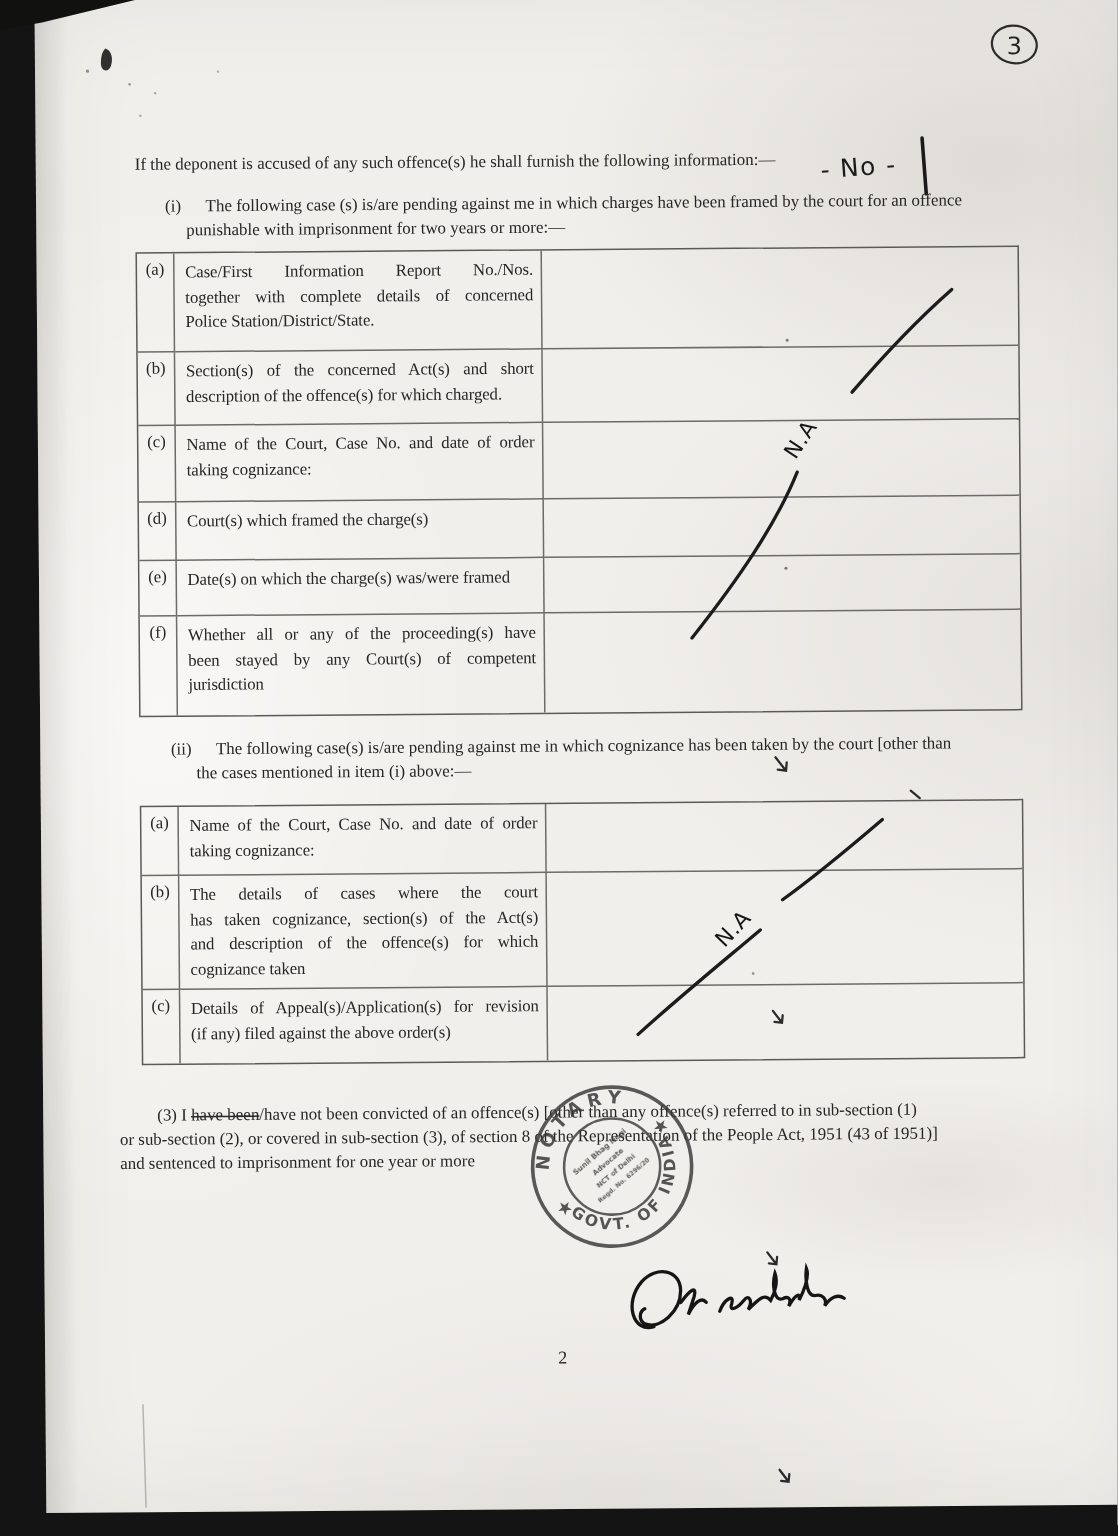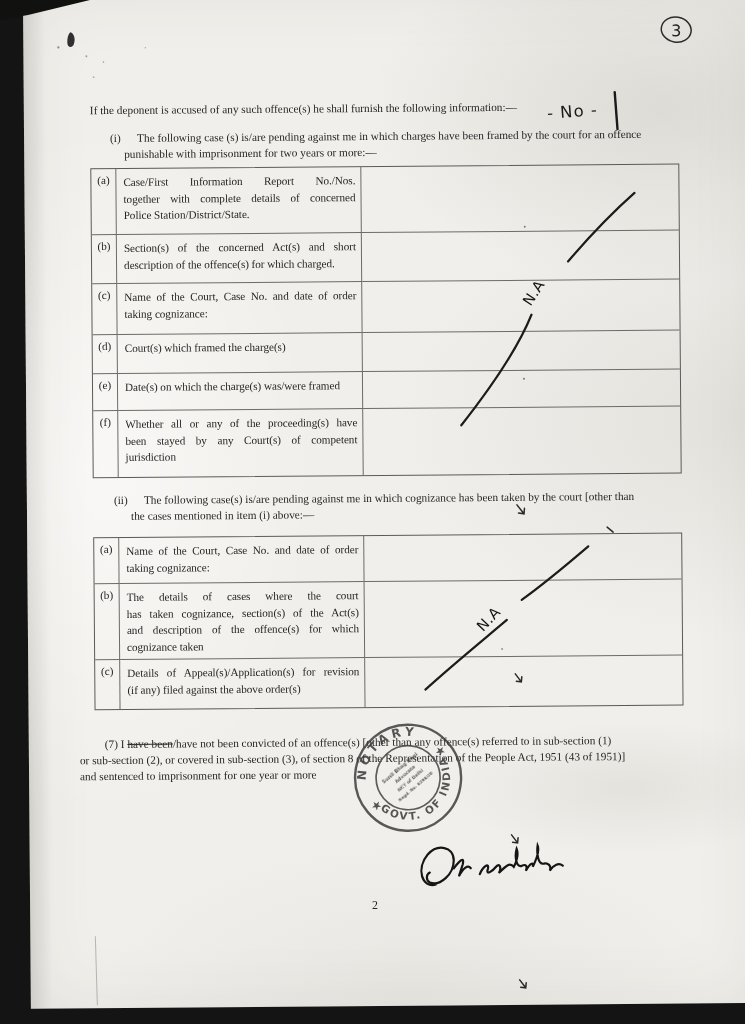--- a/index.html
+++ b/index.html
@@ -142,21 +142,21 @@
       <div class="cell lab lastrow" style="min-height:49px;">(c)</div>
       <div class="cell desc lastrow">
         <div class="j">Details of Appeal(s)/Application(s) for revision</div>
         <div>(if any) filed against the above order(s)</div>
       </div>
       <div class="cell lastcol lastrow"></div>
     </div>
 
     <div class="abs clause" style="left:78px;top:734px;">
       <div class="l1">
-        <span>(7) I </span><span class="strike">have been</span><span>/have not been convicted of an offence(s) [other than any offence(s) referred to in sub-section (1)</span>
+        <span>(3) I </span><span class="strike">have been</span><span>/have not been convicted of an offence(s) [other than any offence(s) referred to in sub-section (1)</span>
       </div>
       <div>or sub-section (2), or covered in sub-section (3), of section 8 of the Representation of the People Act, 1951 (43 of 1951)]</div>
       <div>and sentenced to imprisonment for one year or more</div>
     </div>
 
     <div class="abs pagenum" style="left:352px;top:898px;">2</div>
 
     <svg class="abs" style="left:0;top:0;" width="745" height="1024" viewBox="0 0 745 1024">
       <defs>
         <filter id="inkblur">

